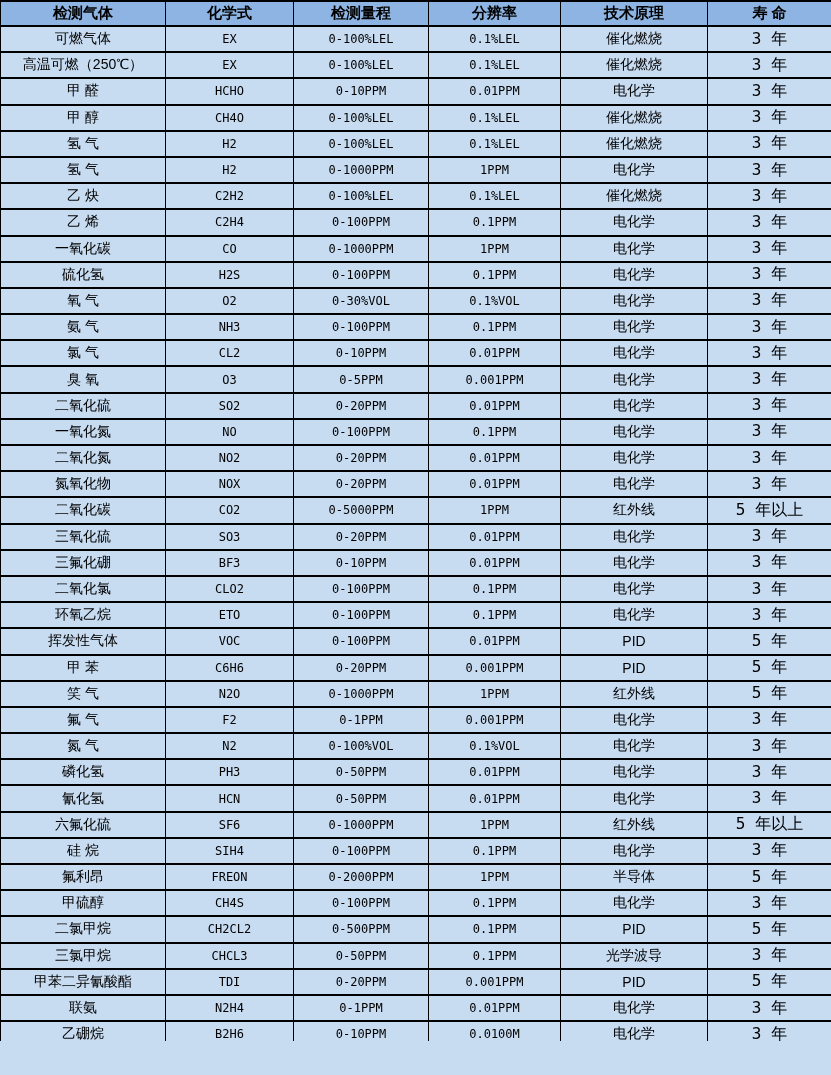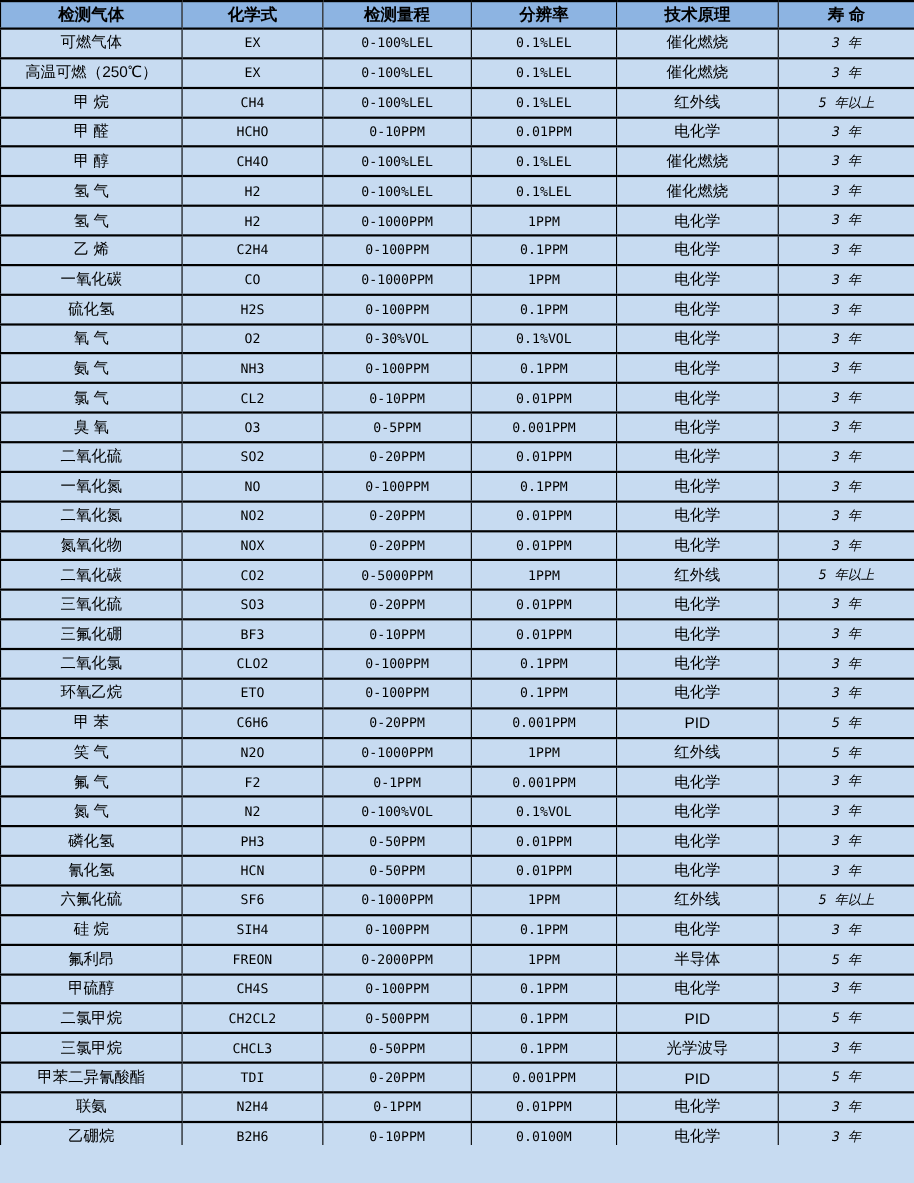--- a/index.html
+++ b/index.html
@@ -57,22 +57,21 @@
     font-family: "Liberation Sans", sans-serif;
     font-size: 14px;
     font-weight: 500;
   }
   td.mono {
     font-family: "DejaVu Sans Mono", monospace;
     font-size: 12px;
   }
   td.life {
     font-family: "DejaVu Sans Mono", "Liberation Sans", monospace;
-    font-size: 12px;
-    font-style: italic;
+    font-size: 16px;
   }
 </style>
 </head>
 <body>
 
 <div class="page">
   <table class="spec-table">
     <colgroup>
       <col class="c1">
         <col class="c2">
@@ -103,28 +102,20 @@
 
   <tr>
     <td class="cjk">高温可燃（250℃）</td>
     <td class="mono">EX</td>
     <td class="mono">0-100%LEL</td>
     <td class="mono">0.1%LEL</td>
     <td class="cjk">催化燃烧</td>
     <td class="life">3 年</td>
   </tr>
 
-  <tr>
-    <td class="cjk">甲 烷</td>
-    <td class="mono">CH4</td>
-    <td class="mono">0-100%LEL</td>
-    <td class="mono">0.1%LEL</td>
-    <td class="cjk">红外线</td>
-    <td class="life">5 年以上</td>
-  </tr>
 
   <tr>
     <td class="cjk">甲 醛</td>
     <td class="mono">HCHO</td>
     <td class="mono">0-10PPM</td>
     <td class="mono">0.01PPM</td>
     <td class="cjk">电化学</td>
     <td class="life">3 年</td>
   </tr>
 
@@ -148,20 +139,28 @@
 
   <tr>
     <td class="cjk">氢 气</td>
     <td class="mono">H2</td>
     <td class="mono">0-1000PPM</td>
     <td class="mono">1PPM</td>
     <td class="cjk">电化学</td>
     <td class="life">3 年</td>
   </tr>
 
+  <tr>
+    <td class="cjk">乙 炔</td>
+    <td class="mono">C2H2</td>
+    <td class="mono">0-100%LEL</td>
+    <td class="mono">0.1%LEL</td>
+    <td class="cjk">催化燃烧</td>
+    <td class="life">3 年</td>
+  </tr>
 
   <tr>
     <td class="cjk">乙 烯</td>
     <td class="mono">C2H4</td>
     <td class="mono">0-100PPM</td>
     <td class="mono">0.1PPM</td>
     <td class="cjk">电化学</td>
     <td class="life">3 年</td>
   </tr>
 
@@ -294,20 +293,28 @@
   <tr>
     <td class="cjk">环氧乙烷</td>
     <td class="mono">ETO</td>
     <td class="mono">0-100PPM</td>
     <td class="mono">0.1PPM</td>
     <td class="cjk">电化学</td>
     <td class="life">3 年</td>
   </tr>
 
 
+  <tr>
+    <td class="cjk">挥发性气体</td>
+    <td class="mono">VOC</td>
+    <td class="mono">0-100PPM</td>
+    <td class="mono">0.01PPM</td>
+    <td class="cjk">PID</td>
+    <td class="life">5 年</td>
+  </tr>
 
   <tr>
     <td class="cjk">甲 苯</td>
     <td class="mono">C6H6</td>
     <td class="mono">0-20PPM</td>
     <td class="mono">0.001PPM</td>
     <td class="cjk">PID</td>
     <td class="life">5 年</td>
   </tr>
 

